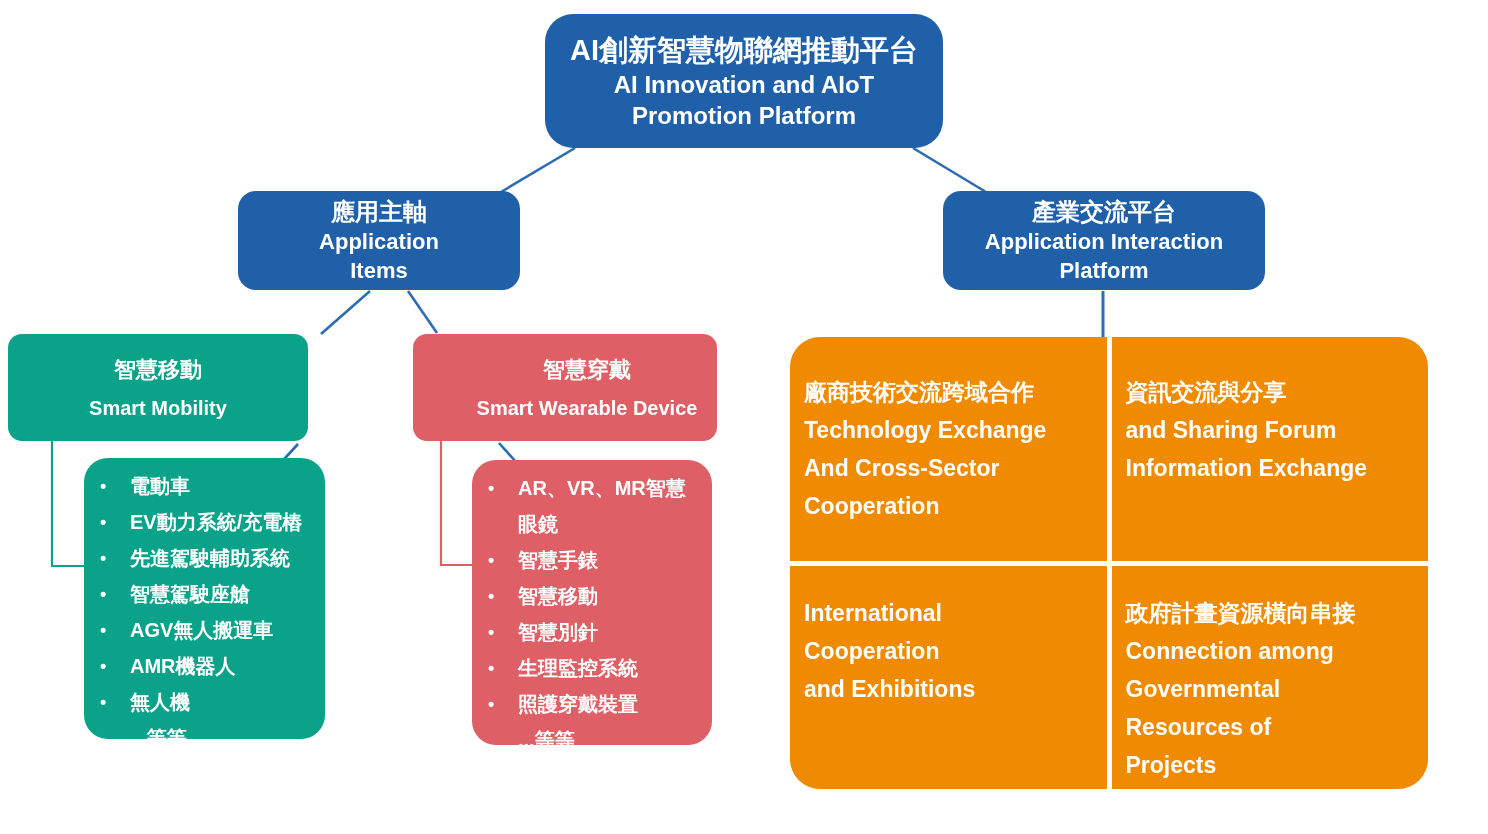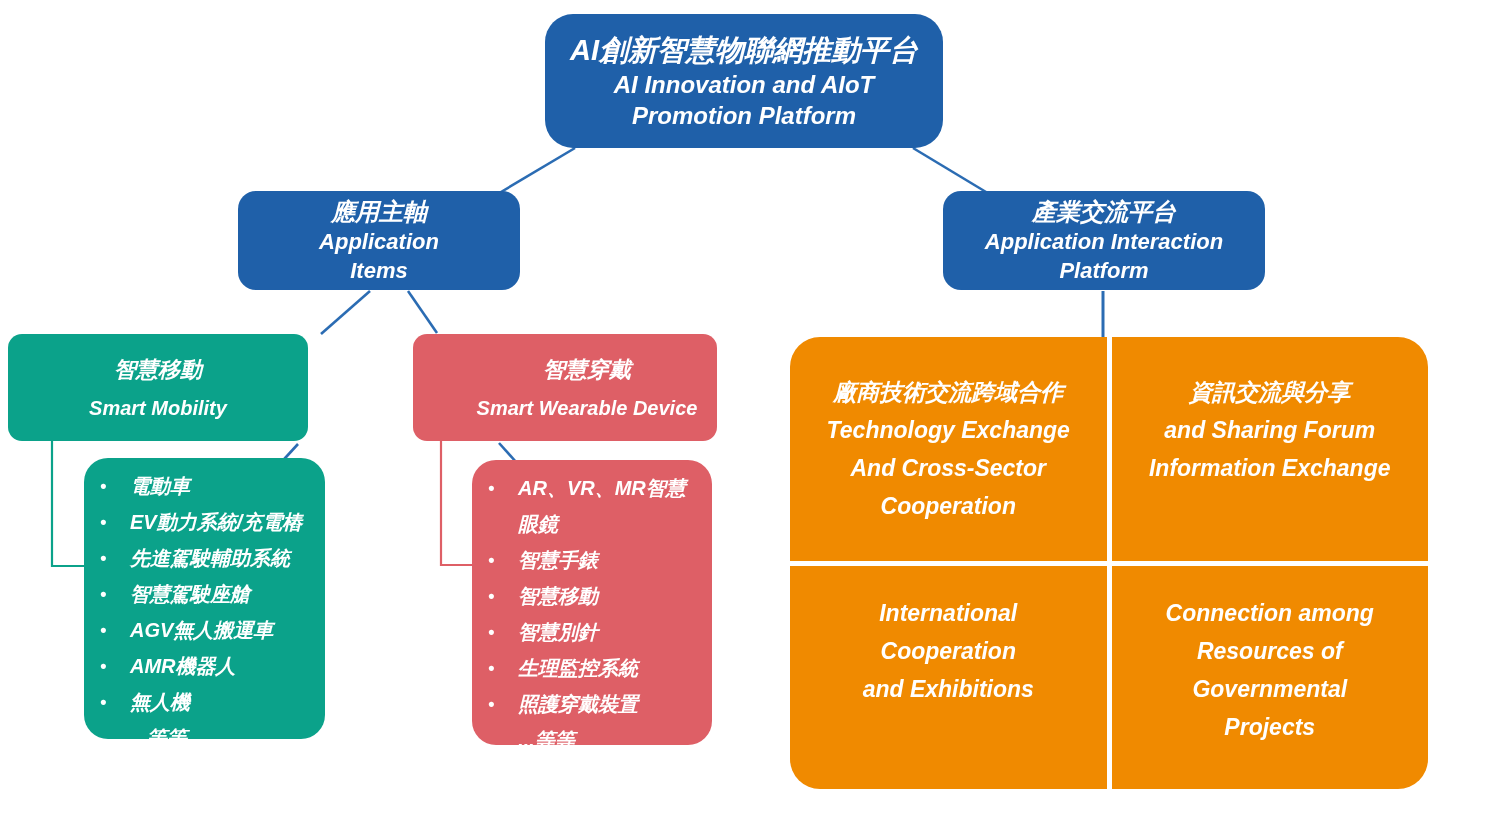--- a/index.html
+++ b/index.html
@@ -3,21 +3,20 @@
 <meta charset="utf-8">
 <style>
   html, body { margin: 0; padding: 0; background: #ffffff; }
   body { font-family: "Liberation Sans", "DejaVu Sans", sans-serif; }
   .canvas {
     position: relative;
     width: 1488px;
     height: 834px;
     background: #ffffff;
     overflow: hidden;
-    font-style: italic;
   }
   .lines {
     position: absolute;
     left: 0; top: 0;
     width: 1488px; height: 834px;
     z-index: 0;
   }
   .node {
     position: absolute;
     z-index: 1;
@@ -98,21 +97,21 @@
     gap: 5px;
     z-index: 1;
   }
   .cell {
     box-sizing: border-box;
     color: #ffffff;
     font-weight: bold;
     text-align: center;
     display: flex;
     flex-direction: column;
-    align-items: center;
+    align-items: flex-start;
     padding: 36px 14px 0 14px;
   }
   .cell.bottom { padding-top: 28px; }
   .cell .zh { font-size: 23px; line-height: 38px; }
   .cell .en { font-size: 23px; line-height: 38px; }
   .cell-tl { border-top-left-radius: 30px; }
   .cell-tr { border-top-right-radius: 30px; }
   .cell-bl { border-bottom-left-radius: 30px; }
   .cell-br { border-bottom-right-radius: 30px; }
 </style>
@@ -232,20 +231,21 @@
       <div class="zh">資訊交流與分享</div>
       <div class="en">and Sharing Forum</div>
       <div class="en">Information Exchange</div>
     </div>
     <div class="cell orange cell-bl bottom">
       <div class="en">International</div>
       <div class="en">Cooperation</div>
       <div class="en">and Exhibitions</div>
     </div>
     <div class="cell orange cell-br bottom">
+      <div class="zh">政府計畫資源橫向串接</div>
       <div class="en">Connection among</div>
+      <div class="en">Governmental</div>
       <div class="en">Resources of</div>
-      <div class="en">Governmental</div>
       <div class="en">Projects</div>
     </div>
   </div>
 
 </div>
 
 </body></html>

